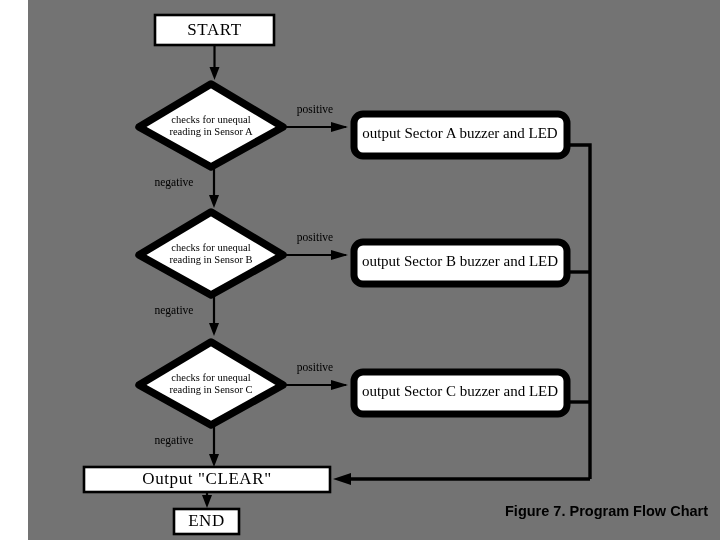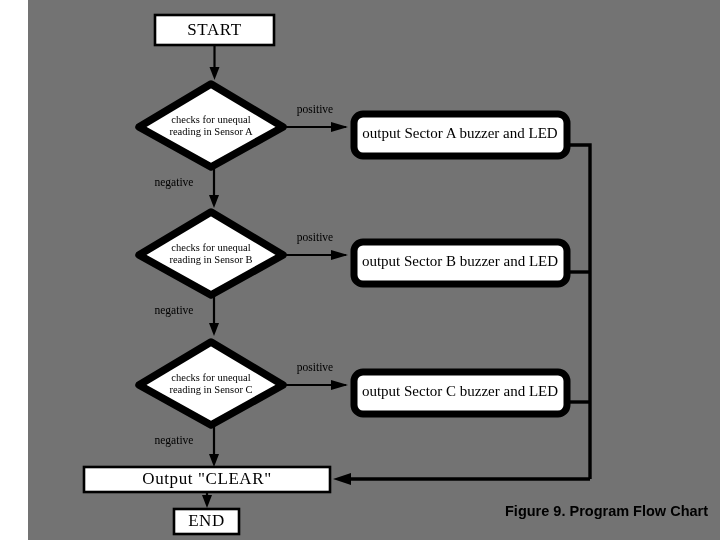--- a/index.html
+++ b/index.html
@@ -192,15 +192,15 @@
       <polygon class="arrow-head" points="179,508 174,495 184,495"></polygon>
     </g>
 
     <g>
       <rect class="thin-shape" x="146" y="509" width="65" height="25"></rect>
       <text class="node-text terminal-text" x="178.5" y="522">END</text>
     </g>
 
   </svg>
 
-  <div class="caption" style="left:477px; top:503px;">Figure 9. Program Flow Chart</div>
+  <div class="caption" style="left:477px; top:503px;">Figure 7. Program Flow Chart</div>
 
 </div>
 
 </body></html>

